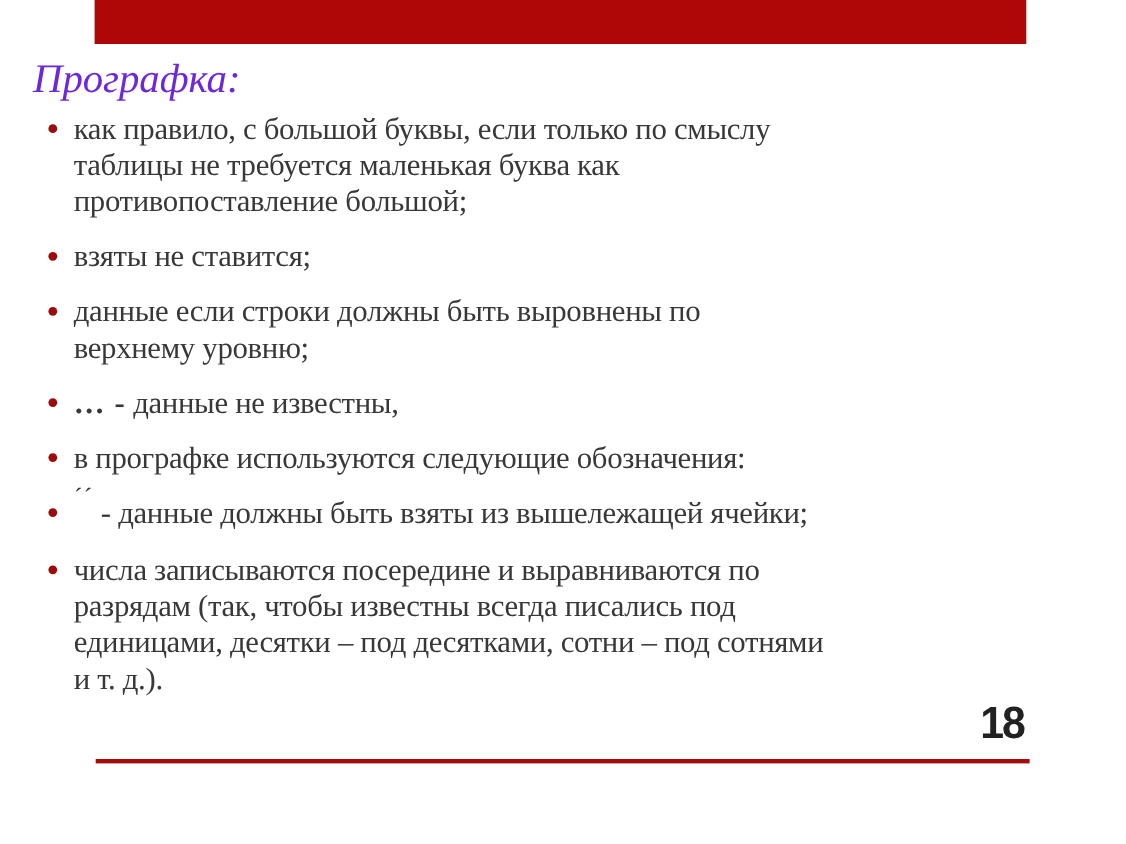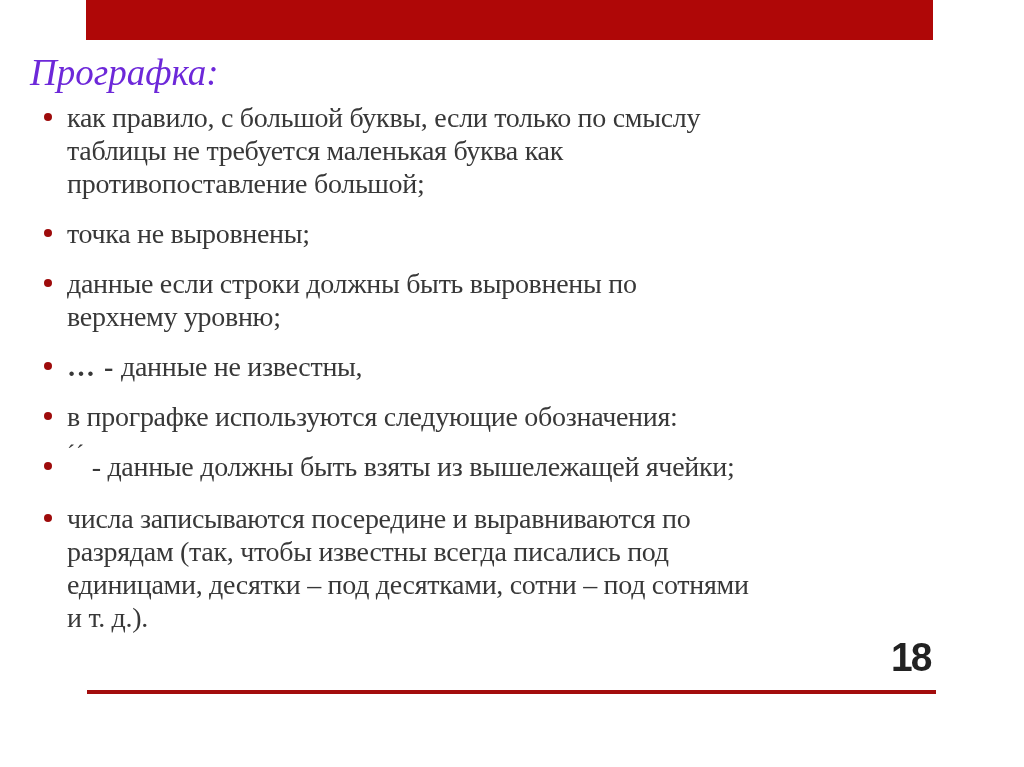--- a/index.html
+++ b/index.html
@@ -97,21 +97,21 @@
 
   <ul class="bullets">
     <li>
       <span class="dot"></span>
       <span class="btext">как правило, с большой буквы, если только по смыслу
 таблицы не требуется маленькая буква как
 противопоставление большой;</span>
     </li>
     <li>
       <span class="dot"></span>
-      <span class="btext">точка не выровнены;</span>
+      <span class="btext">взяты не ставится;</span>
     </li>
     <li>
       <span class="dot"></span>
       <span class="btext">данные если строки должны быть выровнены по
 верхнему уровню;</span>
     </li>
     <li>
       <span class="dot"></span>
       <span class="btext"><span class="bprefix">… -</span><span> данные не известны,</span></span>
     </li>

